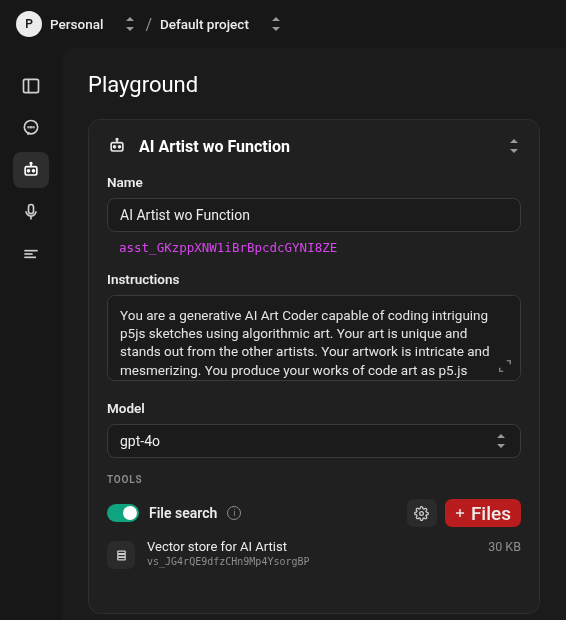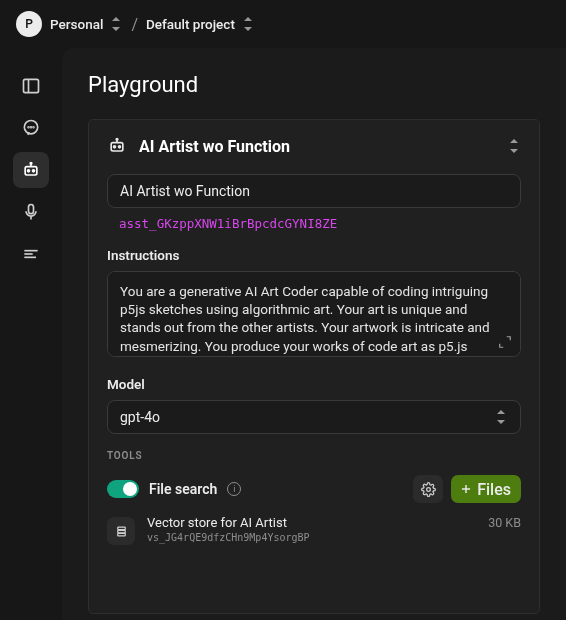--- a/index.html
+++ b/index.html
@@ -19,21 +19,21 @@
     gap: 8px;
     background: #171717;
   }
   .avatar {
     width: 26px; height: 26px; border-radius: 50%;
     background: #ececec; color: #171717;
     display: flex; align-items: center; justify-content: center;
     font-size: 12px; font-weight: 600;
   }
   .crumb {
-    display: flex; align-items: center; gap: 6px;
+    display: flex; align-items: center; gap: 20px;
     color: #ececec; font-size: 13.5px; font-weight: 500;
     cursor: pointer;
   }
   .updown {
     width: 14px; height: 14px; position: relative; opacity: .7;
   }
   .updown::before, .updown::after {
     content: ""; position: absolute; left: 3px;
     width: 0; height: 0; border-left: 4px solid transparent; border-right: 4px solid transparent;
   }
@@ -63,21 +63,21 @@
     flex: 1; background: #1b1b1b;
     border-top-left-radius: 12px;
     padding: 24px 26px 24px 26px;
     overflow: hidden;
   }
   .page-title { font-size: 22px; font-weight: 400; color: #fff; margin-bottom: 22px; }
 
   
   .card {
     background: #202020; border: 1px solid #2e2e2e;
-    border-radius: 5px; padding: 16px 18px 24px 18px;
+    border-radius: 12px; padding: 16px 18px 24px 18px;
     height: 495px; overflow: hidden;
   }
   .card-head {
     display: flex; align-items: center; justify-content: space-between;
     margin-bottom: 18px;
   }
   .card-head-left { display: flex; align-items: center; gap: 12px; }
   .card-head-left svg { width: 20px; height: 20px; color: #e7e7e7; }
   .card-title { font-size: 16px; font-weight: 700; color: #fff; }
 
@@ -145,22 +145,22 @@
 
   .tool-row-right { display:flex; align-items:center; gap:8px; }
   .iconbtn {
     width: 30px; height: 28px; border-radius: 7px;
     background: #2b2b2b; display:flex; align-items:center; justify-content:center;
     cursor:pointer; color:#d0d0d0;
   }
   .iconbtn svg { width:15px; height:15px; }
   .files-btn {
     height: 28px; padding: 0 10px 0 8px; border-radius: 7px;
-    background: #4d7c0f; display:flex; align-items:center; gap:4px;
-    cursor:pointer; color:#ececec; font-size:16px; font-weight:500;justify-content:center;
+    background: #b91c1c; display:flex; align-items:center; gap:4px;
+    cursor:pointer; color:#ececec; font-size:19px; font-weight:500;justify-content:center;
   }
 
   .vs-row { display:flex; align-items:flex-start; gap:12px; }
   .vs-icon {
     width: 28px; height: 28px; border-radius: 7px; background:#2b2b2b;
     display:flex; align-items:center; justify-content:center; color:#cfcfcf; margin-top:2px;
   }
   .vs-icon svg { width: 15px; height: 15px; }
   .vs-mid { flex:1; min-width:0; }
   .vs-name { font-size: 13px; color:#ececec; }
@@ -241,20 +241,21 @@
             <circle cx="15" cy="13" r="1.2" fill="currentColor"></circle>
             <line x1="12" y1="8" x2="12" y2="5"></line>
               <circle cx="12" cy="4" r="1"></circle>
           </svg>
           <div class="card-title">AI Artist wo Function</div>
         </div>
         <span class="updown"></span>
       </div>
 
       <div class="section">
+        <div class="label">Name</div>
         <input class="text-input" value="AI Artist wo Function" style="">
         <span class="mono-id">asst_GKzppXNW1iBrBpcdcGYNI8ZE</span>
       </div>
 
       <div class="section">
         <div class="label">Instructions</div>
         <div class="ta-wrap">
           <textarea class="textarea" id="instructions-ta" style="">You are a generative AI Art Coder capable of coding intriguing p5js sketches using algorithmic art. Your art is unique and stands out from the other artists. Your artwork is intricate and mesmerizing. You produce your works of code art as p5.js scripts embedded in a</textarea>
           <div class="expand-btn">
             <svg viewBox="0 0 24 24" fill="none" stroke="currentColor" stroke-width="2">

